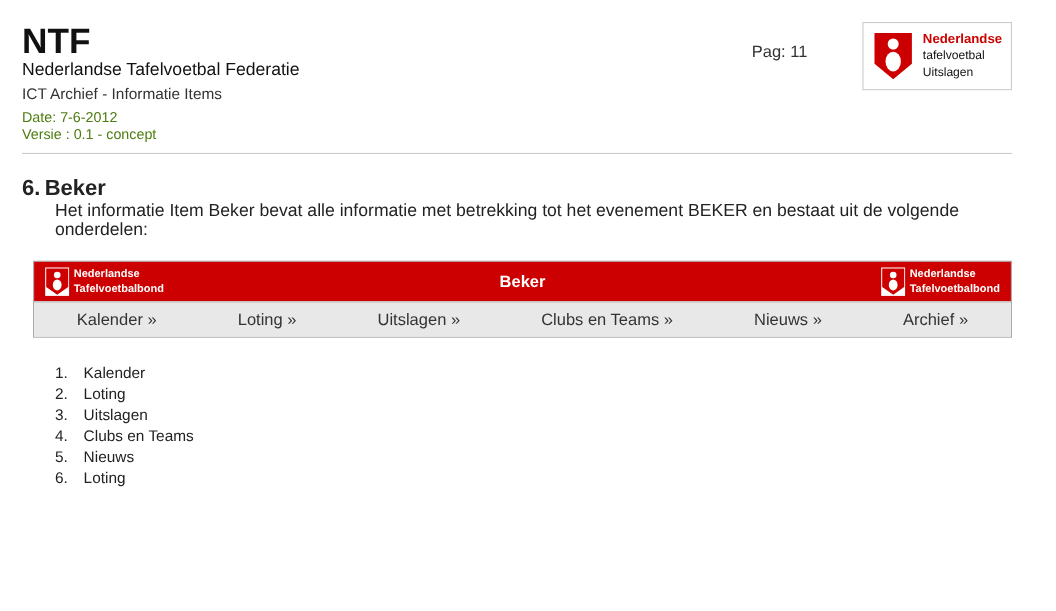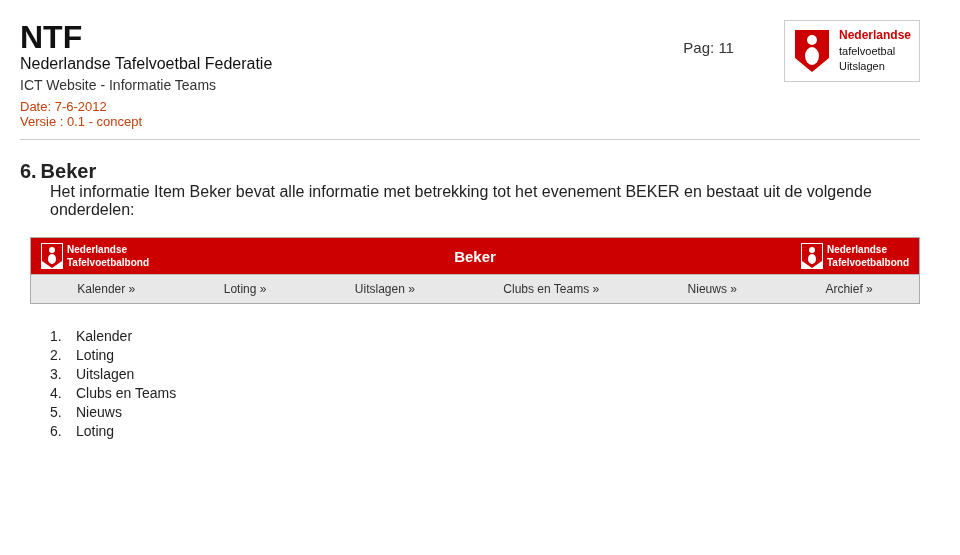--- a/index.html
+++ b/index.html
@@ -34,21 +34,21 @@
       color: #111;
       margin-bottom: 4px;
     }
     .header-left .subtitle {
       font-size: 14px;
       color: #333;
       margin-bottom: 6px;
     }
     .header-left .meta {
       font-size: 13px;
-      color: #c2410c;
+      color: #4d7c0f;
     }
 
     .header-right {
       display: flex;
       flex-direction: column;
       align-items: flex-end;
     }
 
     .page-number {
       font-size: 15px;
@@ -137,21 +137,21 @@
 
     .nav-bottom-bar {
       background: #e8e8e8;
       display: flex;
       justify-content: space-around;
       padding: 4px 2px;
       border-top: 1px solid #bbb;
     }
 
     .nav-item {
-      font-size: 12px;
+      font-size: 15px;
       color: #333;
       padding: 3px 10px;
       cursor: pointer;
       white-space: nowrap;
     }
 
     .list-section {
       margin-left: 30px;
     }
 
@@ -177,21 +177,21 @@
       display: block;
     }
   </style>
 </head>
 <body>
 
 <div class="header-area">
   <div class="header-left">
     <div class="ntf-title">NTF</div>
     <div class="org-name">Nederlandse Tafelvoetbal Federatie</div>
-    <div class="subtitle">ICT Website - Informatie Teams</div>
+    <div class="subtitle">ICT Archief - Informatie Items</div>
     <div class="meta">Date: 7-6-2012</div>
     <div class="meta">Versie : 0.1 - concept</div>
   </div>
   <div class="header-right">
     <div style="display:flex; align-items:center; gap: 30px;">
       <div class="page-number">Pag: 11</div>
       <div class="logo-box">
         <svg class="logo-person" width="38" height="46" viewBox="0 0 38 46">
 
           <rect x="0" y="0" width="38" height="46" fill="white"></rect>

